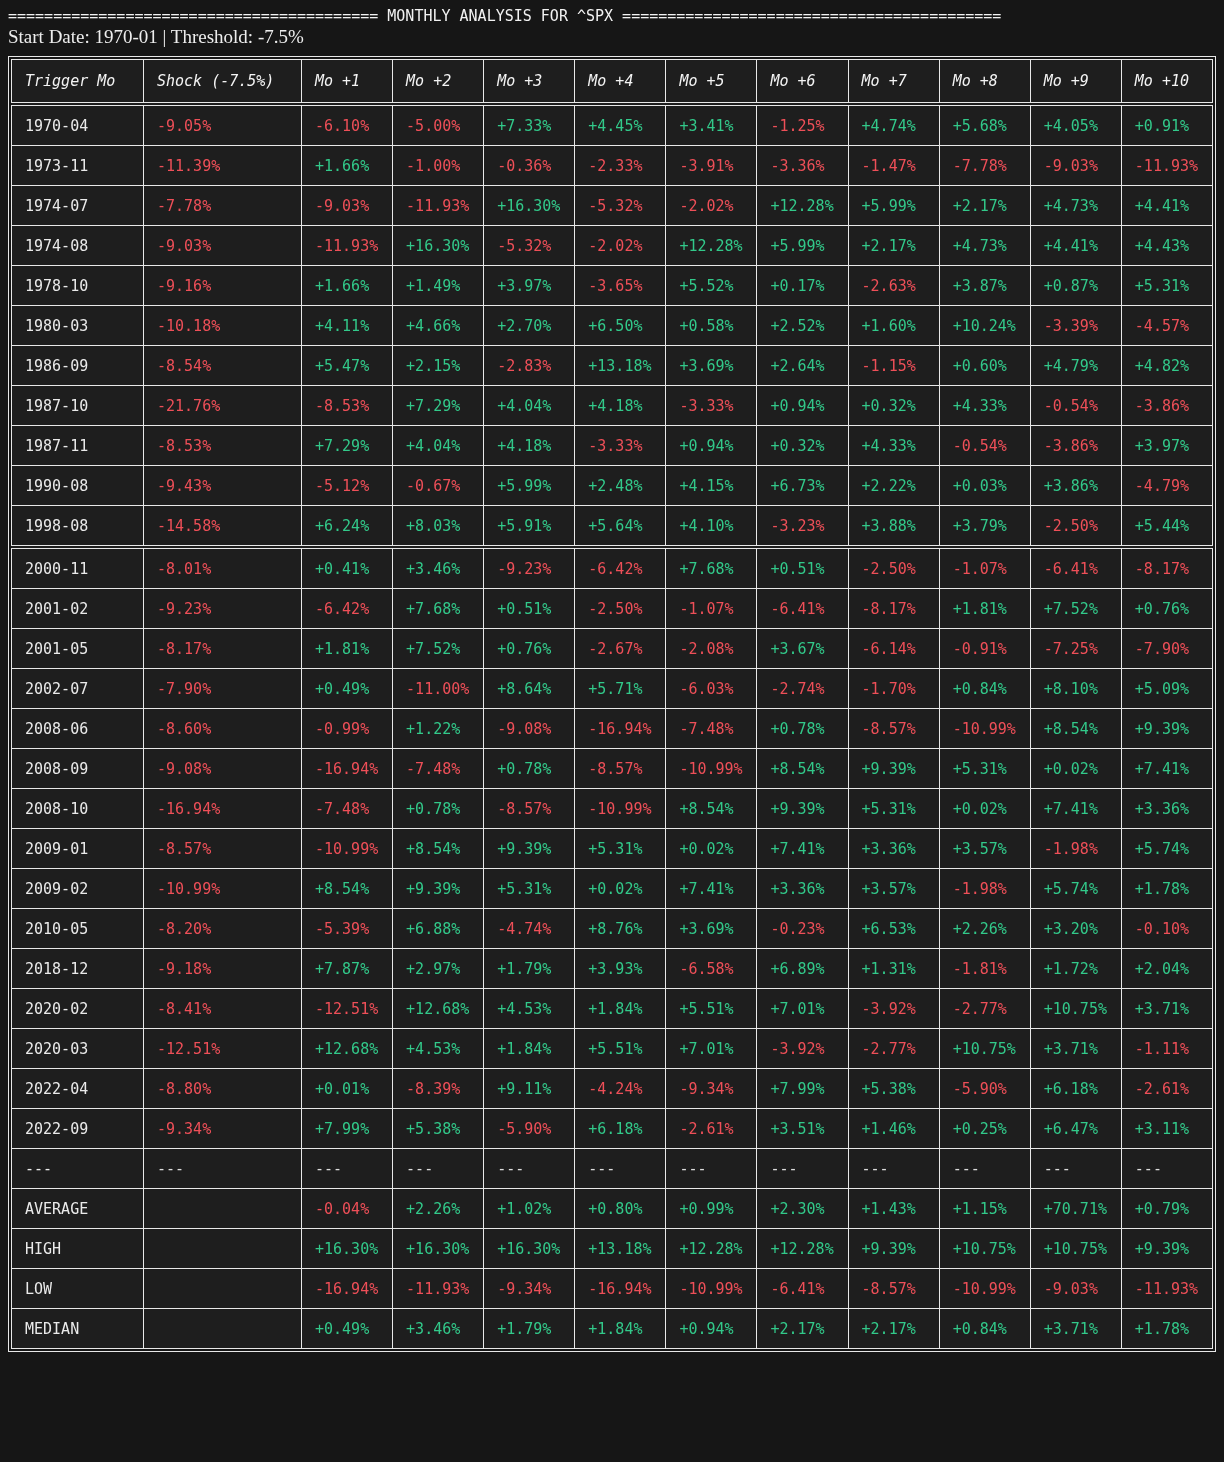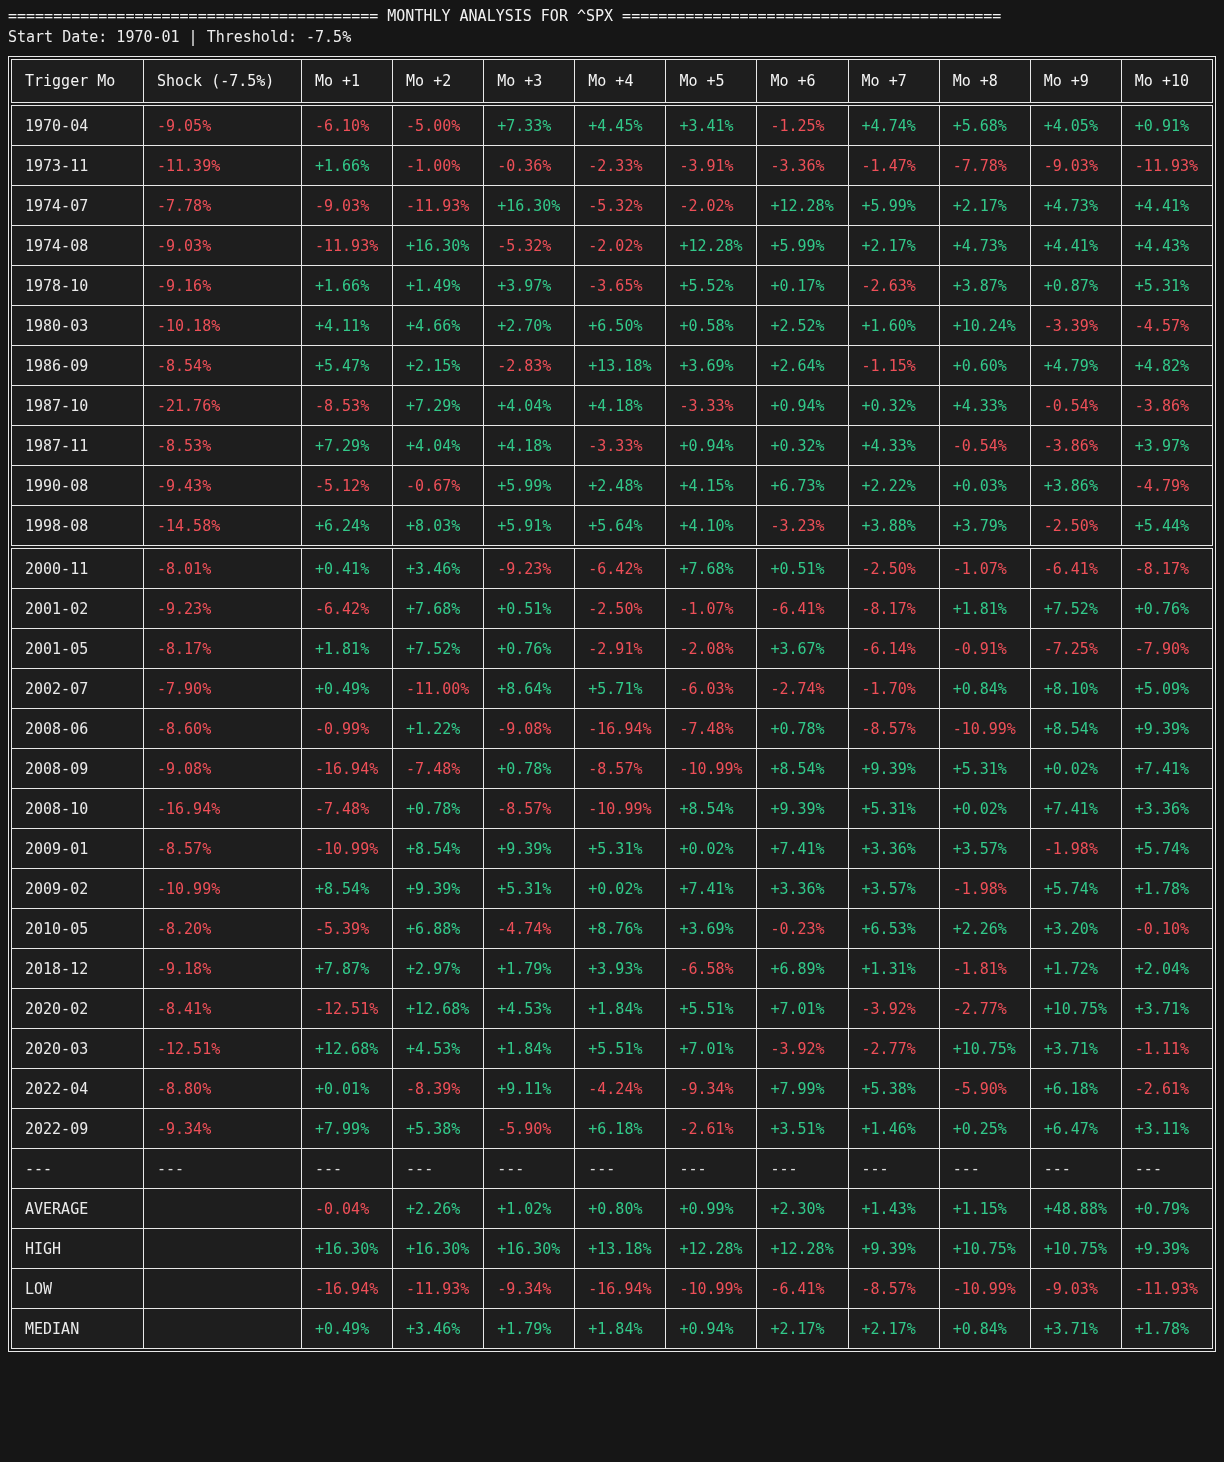--- a/index.html
+++ b/index.html
@@ -15,24 +15,25 @@
     padding: 6px 8px 10px 8px;
   }
   .banner {
     font-size: 15px;
     line-height: 20px;
     color: #f2f2f2;
     white-space: pre;
     overflow: hidden;
   }
   .params {
-    font-size: 15px;
+    font-size: 19px;
     line-height: 22px;
     color: #ededed;
     white-space: pre;
+    font-family: Liberation Serif, serif;
   }
   .table-frame {
     margin-top: 8px;
     border: 1px solid #e8e8e8;
     padding: 2px;
   }
   table {
     width: 100%;
     border-collapse: collapse;
     table-layout: fixed;
@@ -47,20 +48,21 @@
     font-weight: normal;
     text-align: left;
     padding: 0 0 0 13px;
     white-space: nowrap;
     overflow: hidden;
   }
   thead th {
     height: 42px;
     color: #f4f4f4;
     border-bottom: 4px double #e8e8e8;
+    font-style: italic;
   }
   tbody td { height: 39px; }
   td.trigger { color: #eaeaea; }
   td.pos  { color: #32c98a; }
   td.neg  { color: #ee4f58; }
   td.dash { color: #dcdcdc; }
   tr.segment-start td { border-top: 4px double #e8e8e8; }
 </style>
 </head>
 <body>
@@ -283,21 +285,21 @@
             <td class="pos">+1.81%</td>
             <td class="pos">+7.52%</td>
             <td class="pos">+0.76%</td>
           </tr>
           <tr>
             <td class="trigger">2001-05</td>
             <td class="neg">-8.17%</td>
             <td class="pos">+1.81%</td>
             <td class="pos">+7.52%</td>
             <td class="pos">+0.76%</td>
-            <td class="neg">-2.91%</td>
+            <td class="neg">-2.67%</td>
             <td class="neg">-2.08%</td>
             <td class="pos">+3.67%</td>
             <td class="neg">-6.14%</td>
             <td class="neg">-0.91%</td>
             <td class="neg">-7.25%</td>
             <td class="neg">-7.90%</td>
           </tr>
           <tr>
             <td class="trigger">2002-07</td>
             <td class="neg">-7.90%</td>
@@ -484,21 +486,21 @@
             <td class="trigger">AVERAGE</td>
             <td></td>
             <td class="neg">-0.04%</td>
             <td class="pos">+2.26%</td>
             <td class="pos">+1.02%</td>
             <td class="pos">+0.80%</td>
             <td class="pos">+0.99%</td>
             <td class="pos">+2.30%</td>
             <td class="pos">+1.43%</td>
             <td class="pos">+1.15%</td>
-            <td class="pos">+48.88%</td>
+            <td class="pos">+70.71%</td>
             <td class="pos">+0.79%</td>
           </tr>
           <tr>
             <td class="trigger">HIGH</td>
             <td></td>
             <td class="pos">+16.30%</td>
             <td class="pos">+16.30%</td>
             <td class="pos">+16.30%</td>
             <td class="pos">+13.18%</td>
             <td class="pos">+12.28%</td>

